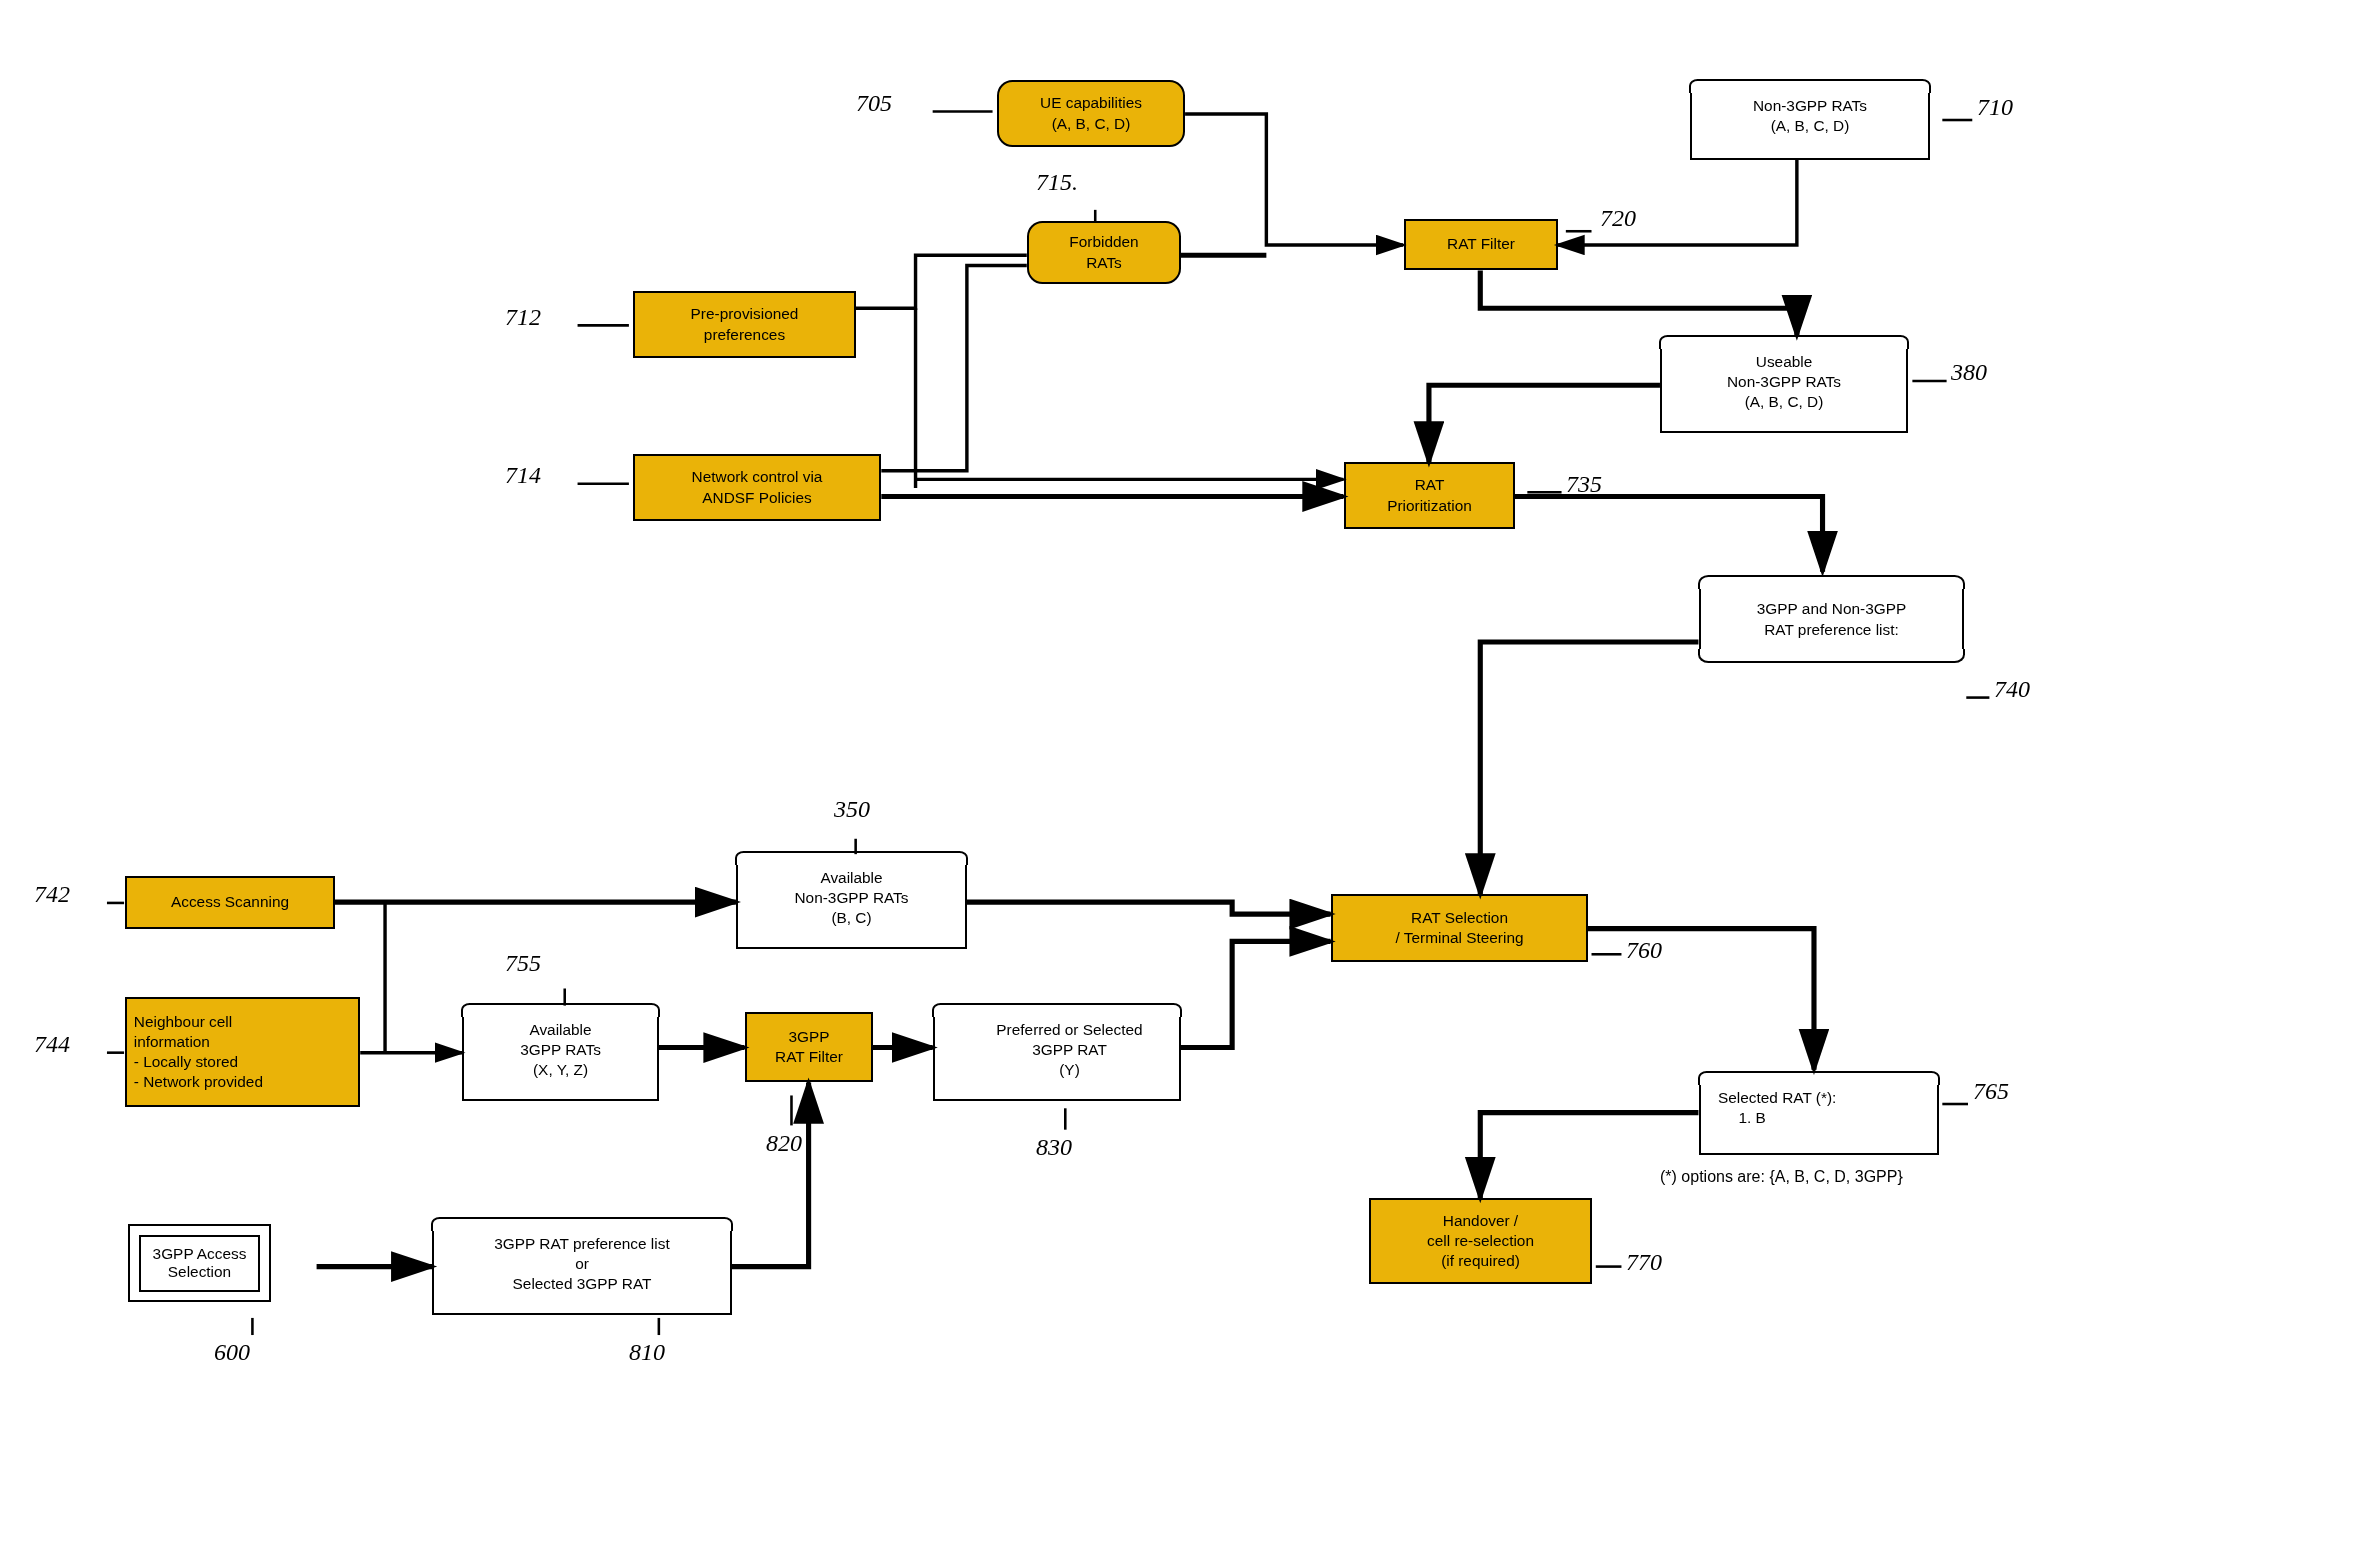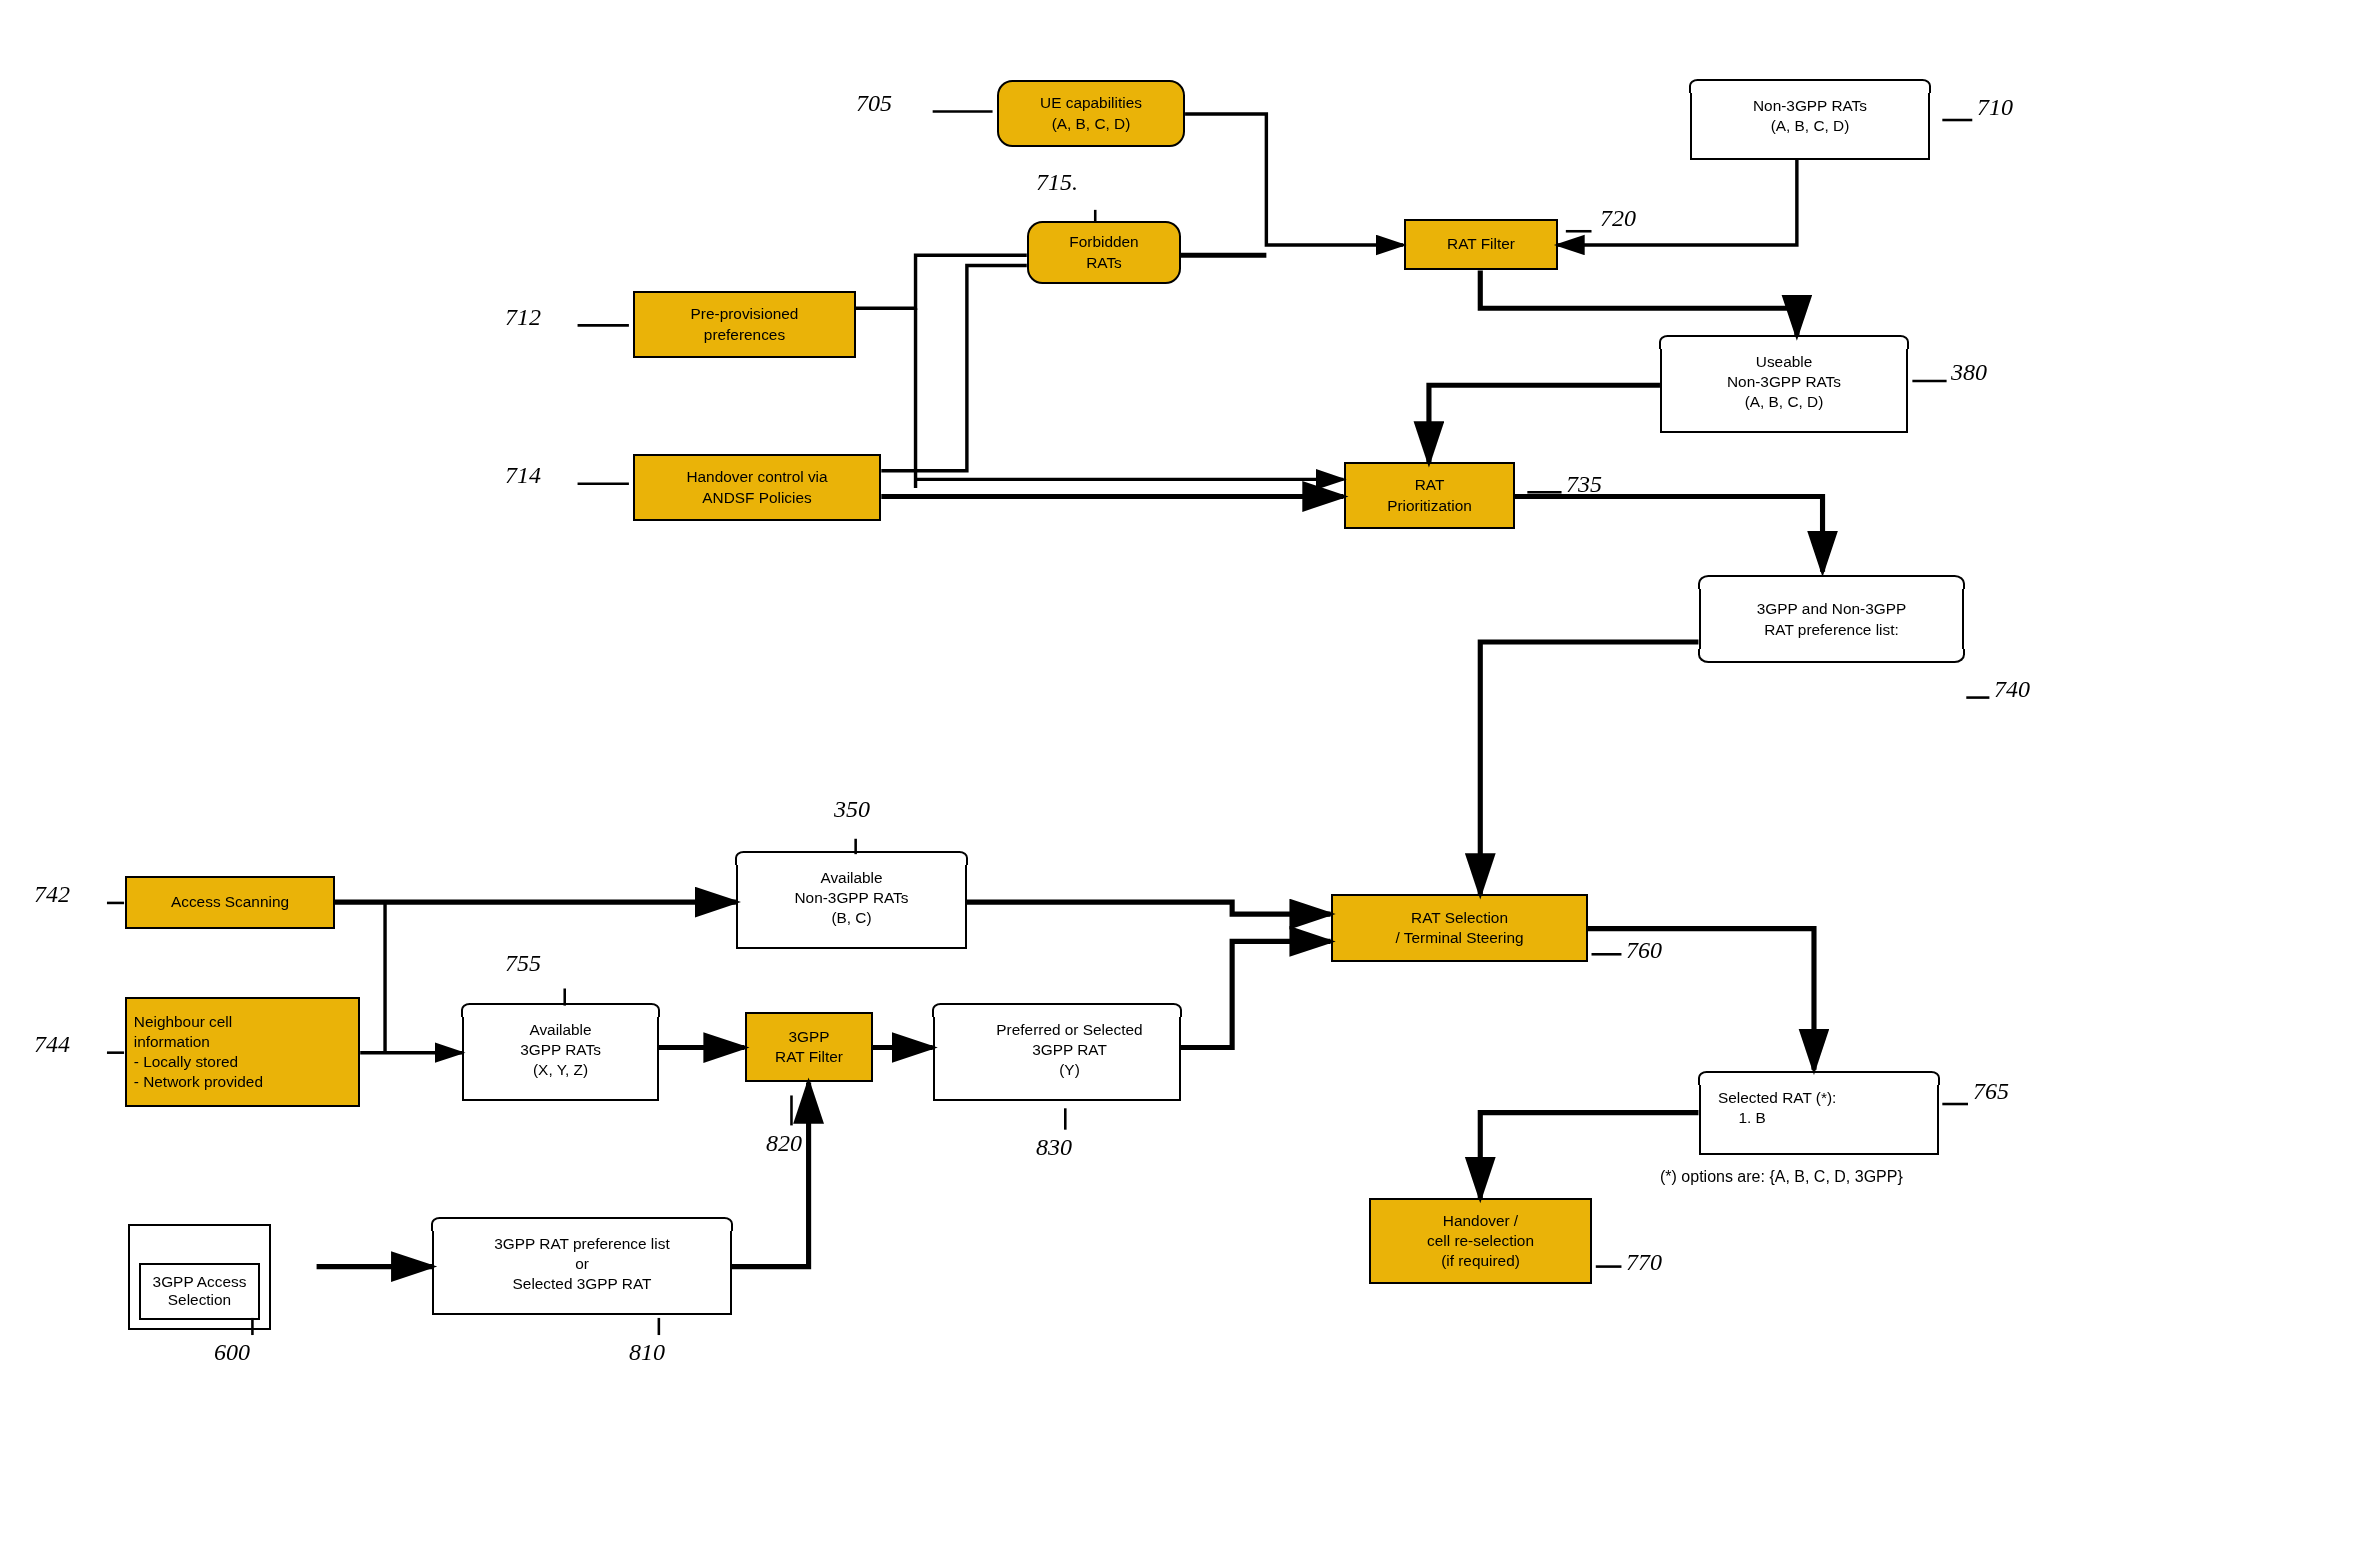--- a/index.html
+++ b/index.html
@@ -5,42 +5,42 @@
   * { box-sizing: border-box; margin: 0; padding: 0; }
   body { background: #fff; font-family: Arial, sans-serif; font-size: 15.4px; position: relative; width: 2377px; height: 1568px; }
   .box { position: absolute; border: 2.6px solid #000; background: #eab308; display: flex; align-items: center; justify-content: center; text-align: center; padding: 6.8px; line-height: 1.3; }
   .rounded { border-radius: 15.4px; }
   .doc { position: absolute; border: 2.6px solid #000; border-top: none; background: #fff; padding: 10.3px 12px 8.6px 12px; text-align: center; line-height: 1.3; }
   .doc::before { content: ""; position: absolute; top: -6.8px; left: -2.6px; right: -2.6px; height: 12px; border: 2.6px solid #000; border-bottom: none; border-radius: 8.6px 8.6px 0 0 / 6.8px 6.8px 0 0; background: #fff; }
   .scroll { position: absolute; border: 2.6px solid #000; background: #fff; padding: 13.7px 15.4px; line-height: 1.4; }
   .scroll::before { content: ""; position: absolute; top: -8.6px; left: -2.6px; right: -2.6px; height: 12px; border: 2.6px solid #000; border-bottom: none; border-radius: 10.3px 10.3px 0 0 / 8.6px 8.6px 0 0; background: #fff; }
   .scroll::after { content: ""; position: absolute; bottom: -8.6px; left: -2.6px; right: -2.6px; height: 12px; border: 2.6px solid #000; border-top: none; border-radius: 0 0 10.3px 10.3px / 0 0 8.6px 8.6px; background: #fff; }
   .dblbox { position: absolute; border: 2.6px solid #000; background: #fff; padding: 8.6px; }
-  .dblbox-inner { border: 2.6px solid #000; padding: 8.6px 12px; text-align: center; margin-top: 28px; }
+  .dblbox-inner { border: 2.6px solid #000; padding: 8.6px 12px; text-align: center; }
   .lbl { position: absolute; font-family: "Comic Sans MS", cursive; font-size: 24px; font-style: italic; }
   svg.arrows { position: absolute; top: 0; left: 0; width: 2377px; height: 1568px; pointer-events: none; }
   .al { text-align: left; }
 </style>
 </head>
 <body>
 
 <div class="box rounded" style="left:997px; top:80px; width:188px; height:67px;">
   <div><span>UE capabilities</span><br><span>(A, B, C, D)</span></div>
 </div>
 
 <div class="doc" style="left:1690px; top:86px; width:240px; height:74px;">
   <span>Non-3GPP RATs</span><br><span>(A, B, C, D)</span>
 </div>
 
 <div class="box" style="left:633px; top:291px; width:223px; height:67px;">
   <div><span>Pre-provisioned</span><br><span>preferences</span></div>
 </div>
 
 <div class="box" style="left:633px; top:454px; width:248px; height:67px;">
-  <div><span>Handover control via</span><br><span>ANDSF Policies</span></div>
+  <div><span>Network control via</span><br><span>ANDSF Policies</span></div>
 </div>
 
 <div class="box rounded" style="left:1027px; top:221px; width:154px; height:63px;">
   <div><span>Forbidden</span><br><span>RATs</span></div>
 </div>
 
 <div class="box" style="left:1404px; top:219px; width:154px; height:51px;">
   <span>RAT Filter</span>
 </div>
 

